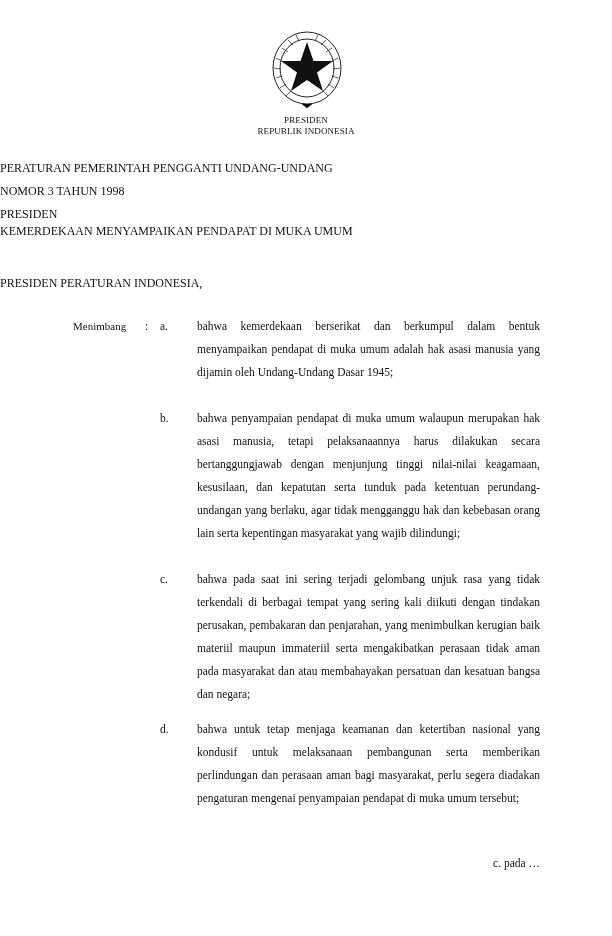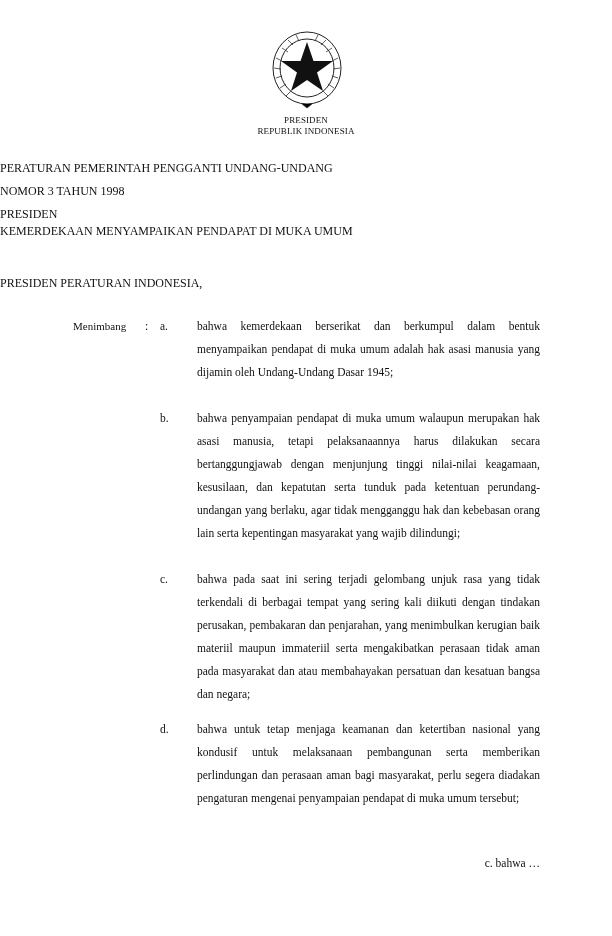--- a/index.html
+++ b/index.html
@@ -55,13 +55,13 @@
 </div>
 <div class="item" style="top:568px">
   <span class="num">c.</span>
   <div class="txt">bahwa pada saat ini sering terjadi gelombang unjuk rasa yang tidak terkendali di berbagai tempat yang sering kali diikuti dengan tindakan perusakan, pembakaran dan penjarahan, yang menimbulkan kerugian baik materiil maupun immateriil serta mengakibatkan perasaan tidak aman pada masyarakat dan atau membahayakan persatuan dan kesatuan bangsa dan negara;</div>
 </div>
 <div class="item" style="top:718px">
   <span class="num">d.</span>
   <div class="txt">bahwa untuk tetap menjaga keamanan dan ketertiban nasional yang kondusif untuk melaksanaan pembangunan serta memberikan perlindungan dan perasaan aman bagi masyarakat, perlu segera diadakan pengaturan mengenai penyampaian pendapat di muka umum tersebut;</div>
 </div>
 
-<div class="next">c.  bahwa …</div>
+<div class="next">c.  pada …</div>
 
 </body></html>

